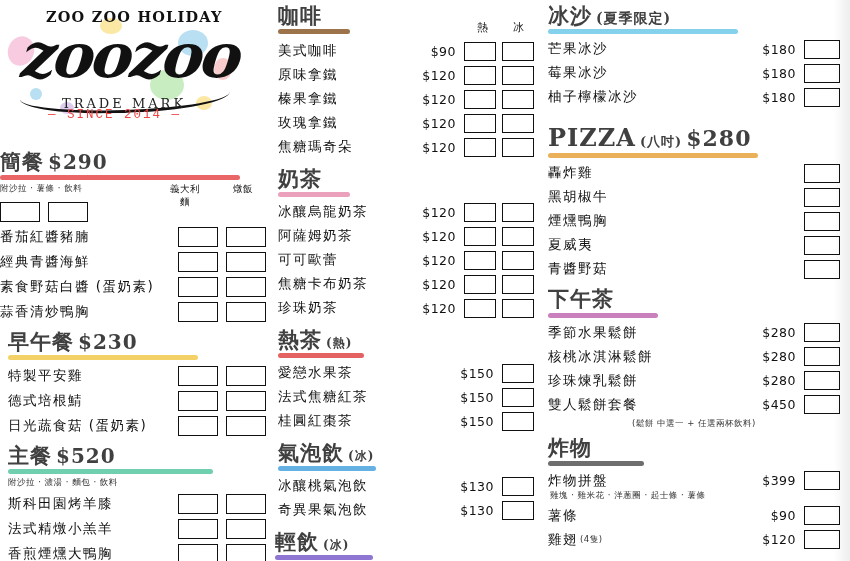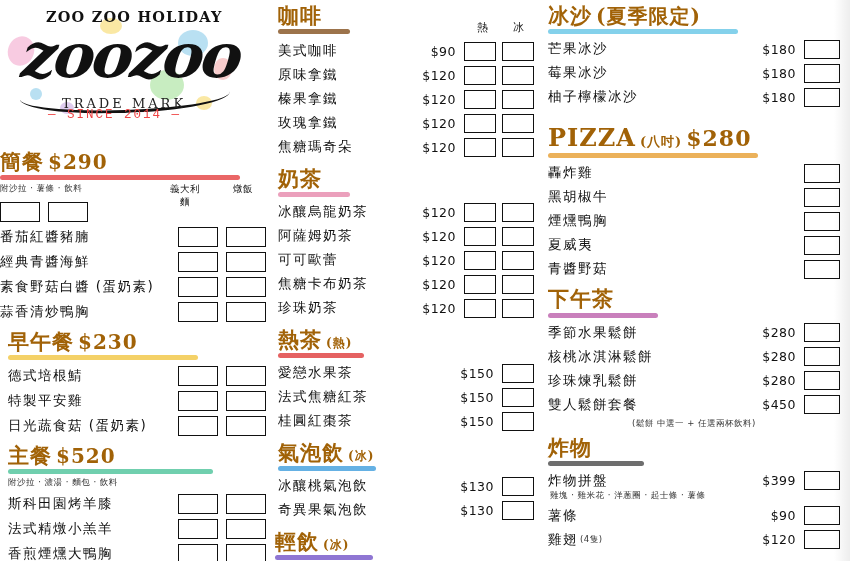--- a/index.html
+++ b/index.html
@@ -60,21 +60,21 @@
   .s6{left:60px;top:102px;width:14px;height:12px;background:#c2a3e0;}
   .s7{left:196px;top:96px;width:16px;height:14px;background:#f5d55a;}
   .s8{left:30px;top:88px;width:12px;height:12px;background:#7fc7e8;}
 
   
   .sec{position:relative;}
   .sec-head{
     font-family:"DejaVu Serif","Liberation Serif",serif;
     font-weight:700;
     font-size:21px;
-    color:#a16207;
+    color:#404040;
     letter-spacing:1px;
     display:flex;align-items:baseline;gap:4px;
     line-height:1.1;
   }
   .sec-head .price{font-size:20px;}
   .hl{
     height:5px;border-radius:3px;margin:2px 0 3px 0;opacity:.85;
   }
   .sub-note{
     font-size:8.5px;color:#333;letter-spacing:.5px;margin-top:1px;
@@ -207,28 +207,28 @@
     </div>
 
     <div class="sec" style="margin:6px 6px 0 8px;">
       <div class="sec-head">
         <span>早午餐</span>
         <span class="price">$230</span>
       </div>
       <div class="hl" style="background:#f2c94c;width:190px;"></div>
       <div class="rows">
         <div class="lrow">
+          <span class="nm">特製平安雞</span>
+          <span class="bbs">
+              <span class="bb"></span>
+              <span class="bb"></span>
+            </span>
+        </div>
+        <div class="lrow">
           <span class="nm">德式培根鯖</span>
-          <span class="bbs">
-              <span class="bb"></span>
-              <span class="bb"></span>
-            </span>
-        </div>
-        <div class="lrow">
-          <span class="nm">特製平安雞</span>
           <span class="bbs">
               <span class="bb"></span>
               <span class="bb"></span>
             </span>
         </div>
         <div class="lrow">
           <span class="nm">日光蔬食菇 (蛋奶素)</span>
           <span class="bbs">
               <span class="bb"></span>
               <span class="bb"></span>
@@ -457,21 +457,21 @@
       <div class="hl" style="background:#7b5ecb;width:98px;"></div>
 
     </div>
   </div>
 
   <div class="col" id="col-right">
 
     <div class="sec" style="margin:4px 10px 0 6px;">
       <div class="sec-head">
         <span>冰沙</span>
-        <span style="font-size:20px;">(夏季限定)</span>
+        <span style="font-size:14px;">(夏季限定)</span>
       </div>
       <div class="hl" style="background:#6fc9e8;width:190px;"></div>
       <div class="rows">
         <div class="row">
           <span class="name">芒果冰沙</span>
           <span class="dots"></span>
           <span class="price">$180</span>
           <span class="boxes">
               <span class="bx wide"></span>
             </span>

